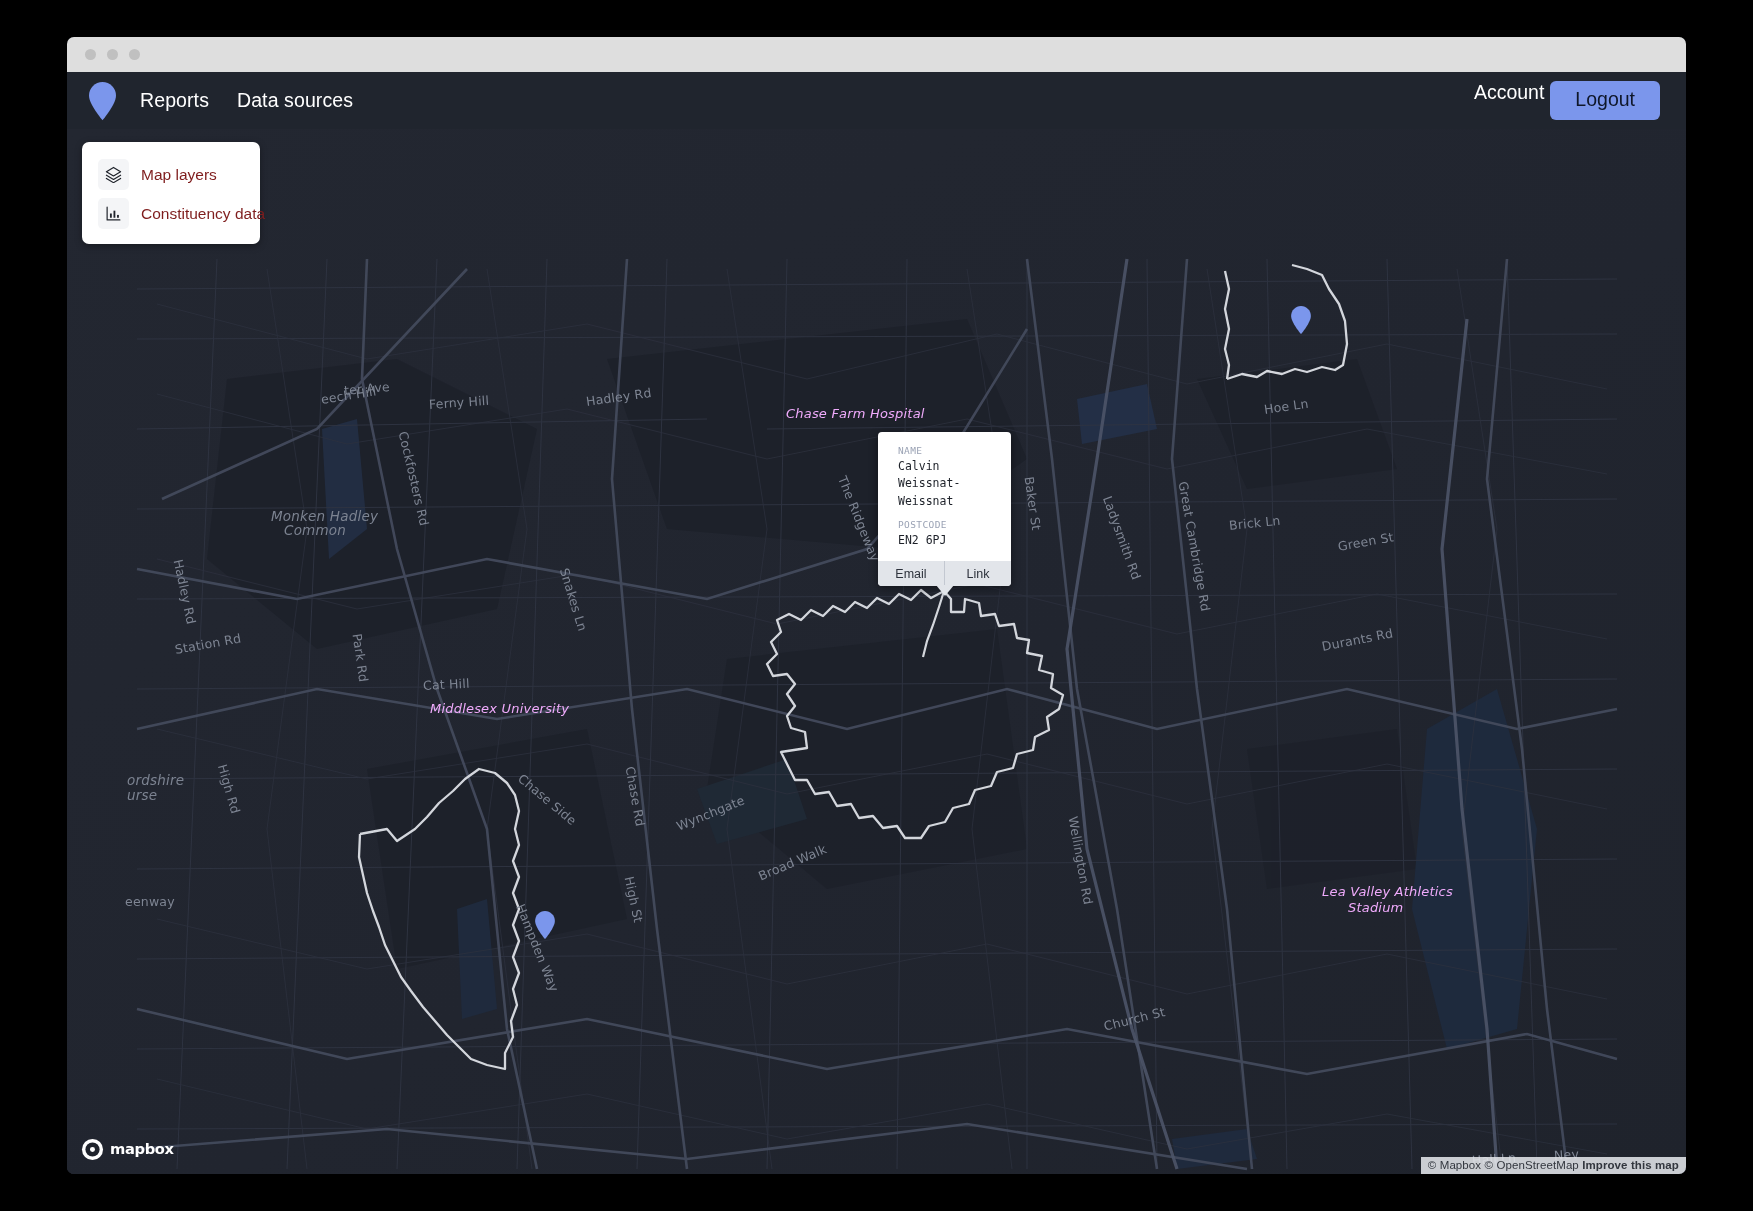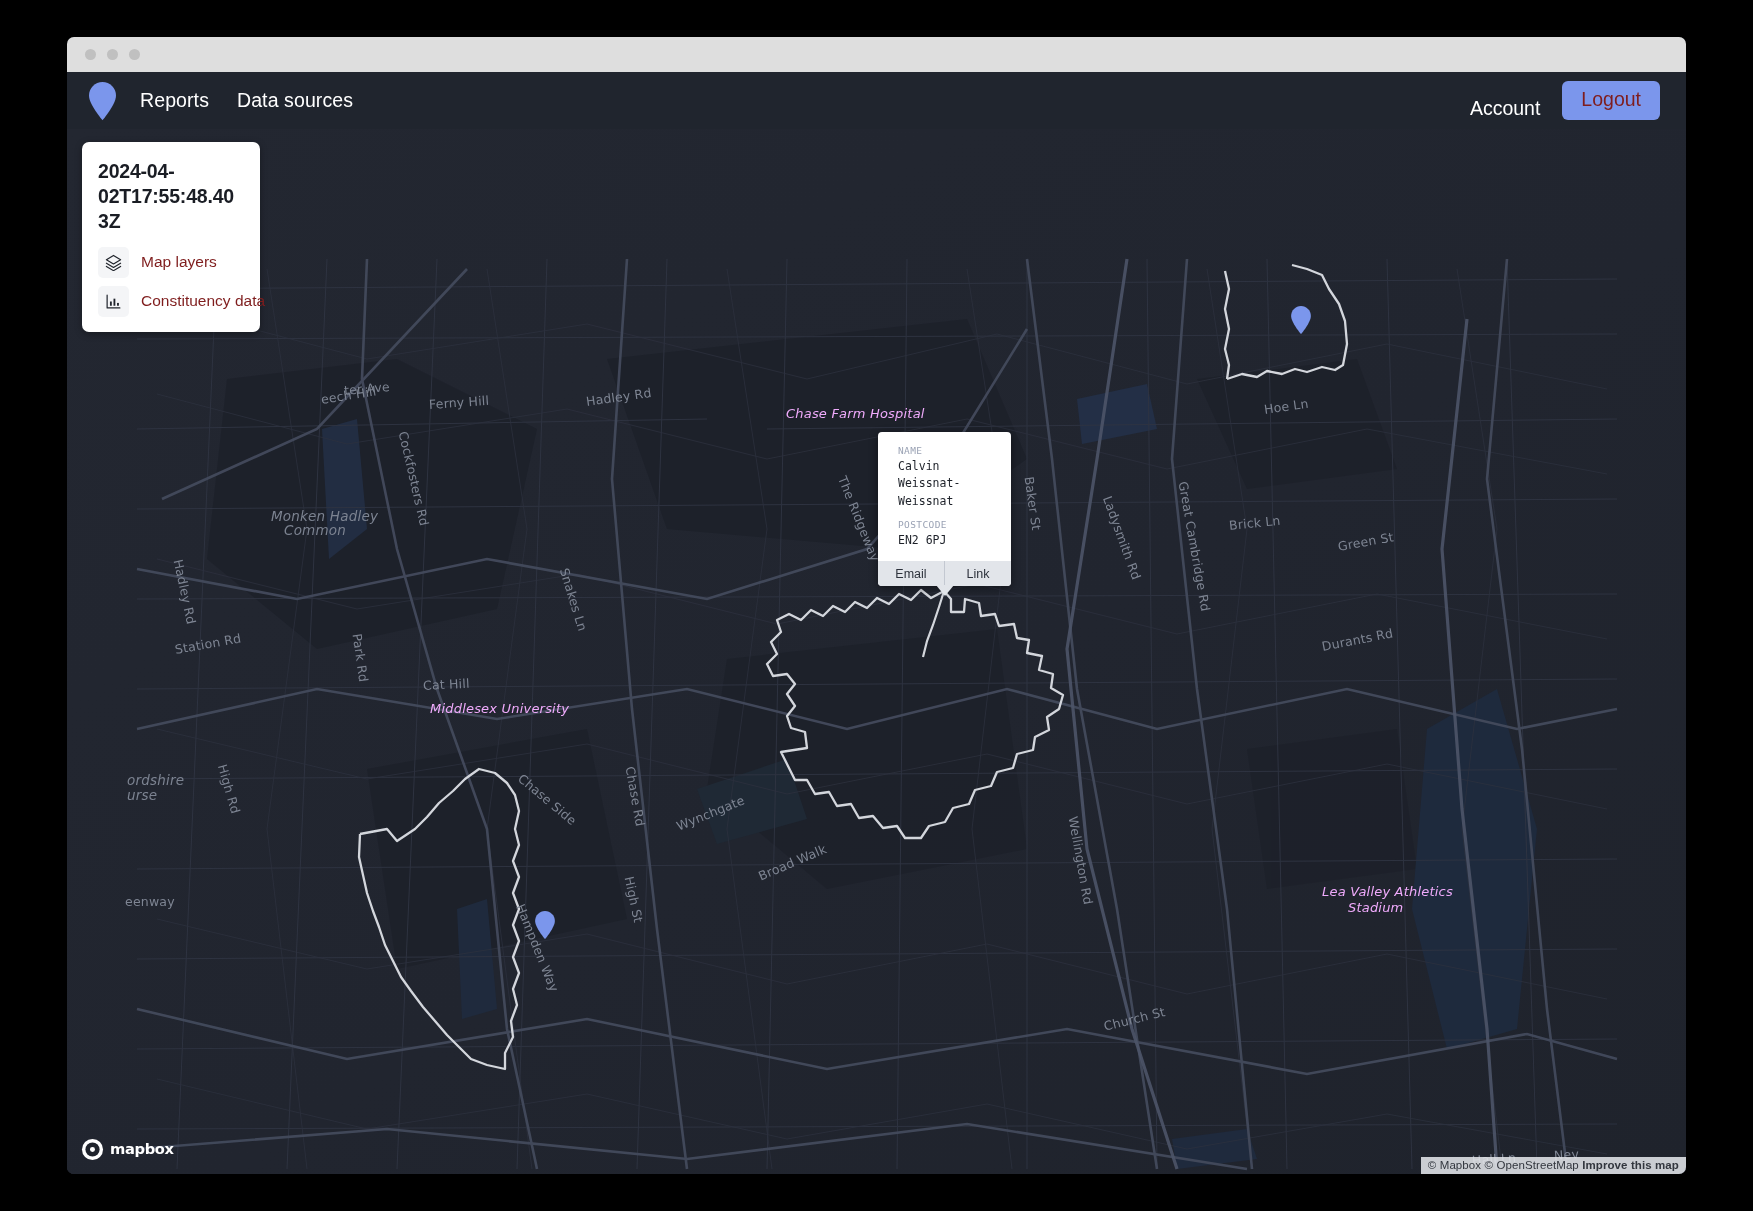--- a/index.html
+++ b/index.html
@@ -52,32 +52,32 @@
   #nav-left { display: flex; align-items: center; gap: 0; }
   #brand-pin { width: 27px; height: 40px; margin-right: 24px; display: block; }
   .nav-link {
     color: #ffffff;
     font-size: 19.5px;
     letter-spacing: .1px;
     margin-right: 28px;
     cursor: pointer;
     white-space: nowrap;
   }
-  #nav-right { margin-left: auto; display: flex; align-items: flex-end; gap: 22px; }
+  #nav-right { margin-left: auto; display: flex; align-items: flex-start; gap: 6px; }
   #account-link {
     color: #ffffff; font-size: 19.5px; cursor: pointer; white-space: nowrap;
   }
   #logout-button {
     background: #7b96ec;
-    color: #7f1d1d;
+    color: #0f172a;
     font-size: 19.5px;
     font-family: "Liberation Sans", sans-serif;
     border: none;
     border-radius: 6px;
-    padding: 9px 19px 11px;
+    padding: 9px 25px 11px;
     cursor: pointer;
     line-height: 1;
   }
 
   
   #map-area {
     position: relative;
     height: 1045px;
     background: #222630;
     overflow: hidden;
@@ -456,21 +456,20 @@
             </svg></div>
           <div class="marker" style="left: 866px; top: 424px;"><svg width="22" height="31" viewBox="0 0 24 34">
               <path d="M12 0C5.4 0 0 5.4 0 12c0 8 12 22 12 22s12-14 12-22C24 5.4 18.6 0 12 0z" fill="#e8e9ea"></path>
             </svg></div>
           <div class="marker" style="left: 468px; top: 782px;"><svg width="20" height="28" viewBox="0 0 24 34">
               <path d="M12 0C5.4 0 0 5.4 0 12c0 8 12 22 12 22s12-14 12-22C24 5.4 18.6 0 12 0z" fill="#7b96ec"></path>
             </svg></div>
         </div>
 
       <div id="left-panel">
-        <div id="panel-timestamp">2024-04-02T17:55:48.403Z</div>
 
         <div class="panel-row">
           <span class="panel-icon">
             <svg width="17" height="17" viewBox="0 0 24 24" fill="none" stroke="#20242c" stroke-width="1.7" stroke-linejoin="round" stroke-linecap="round">
               <polygon points="12 2 22 8 12 14 2 8 12 2"></polygon>
               <polyline points="2 13 12 19 22 13"></polyline>
               <polyline points="2 17.5 12 23.5 22 17.5"></polyline>
             </svg>
           </span>
           <span class="panel-row-label">Map layers</span>

